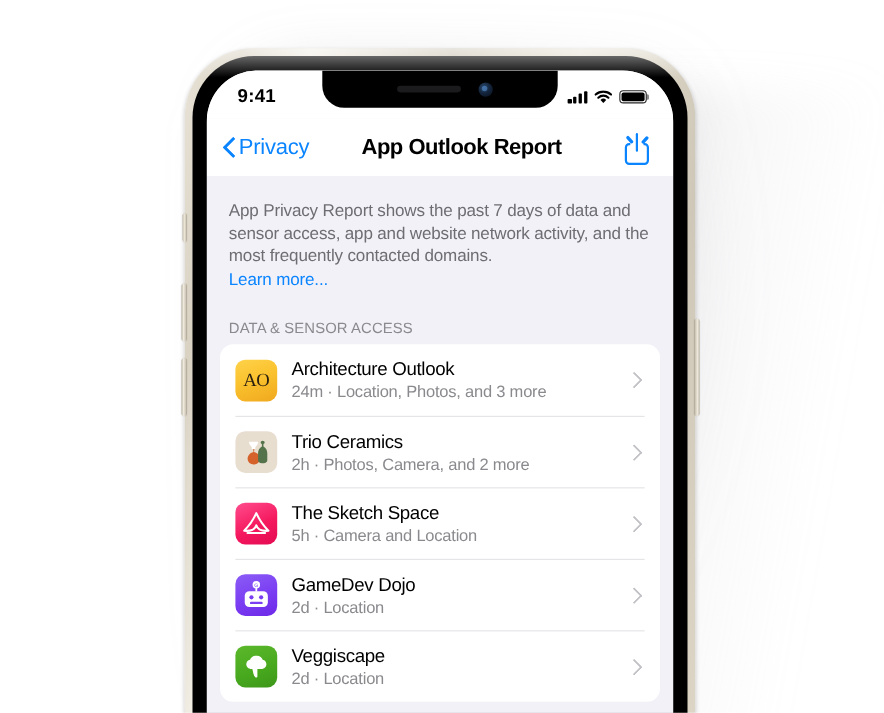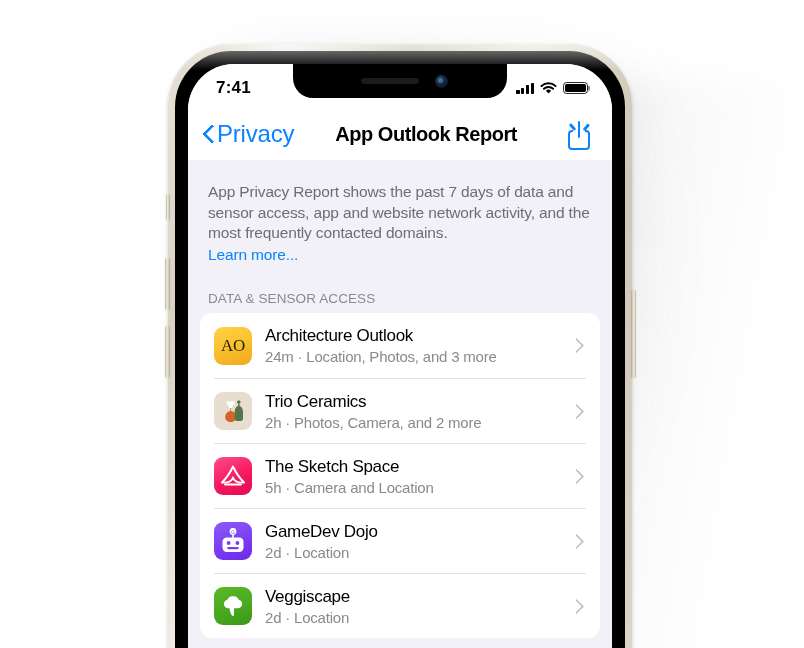--- a/index.html
+++ b/index.html
@@ -157,21 +157,21 @@
   }
   .nav-back .chev::before{
     content:"";
     position:absolute; left:3px; top:4px;
     width:11px; height:11px;
     border-left:3.2px solid #0a84ff;
     border-bottom:3.2px solid #0a84ff;
     transform:rotate(45deg);
     border-radius:1px;
   }
-  .nav-back-label { font-size:24px; color:#0a84ff; letter-spacing:-0.2px; }
+  .nav-back-label { font-size:20px; color:#0a84ff; letter-spacing:-0.2px; }
   .nav-title {
     flex:1 1 auto; text-align:center;
     font-size:20px; font-weight:700; color:#000;
     letter-spacing:-0.45px;
     margin-left:-6px;
   }
   .nav-share {
     flex:0 0 auto; width:30px; height:34px;
     position:relative; cursor:pointer;
   }
@@ -325,21 +325,21 @@
 
     <div class="bezel">
       <div class="screen">
 
         <div class="notch">
           <div class="notch-speaker"></div>
           <div class="notch-cam"></div>
         </div>
 
         <div class="statusbar">
-          <div class="sb-time">7:41</div>
+          <div class="sb-time">9:41</div>
           <div class="sb-right">
             <div class="bars">
               <i></i>
                 <i></i>
                 <i></i>
                 <i></i>
             </div>
             <svg width="17" height="13" viewBox="0 0 17 13">
               <path d="M8.5 11.6 L5.9 8.8 a3.8 3.8 0 0 1 5.2 0 Z" fill="#000"></path>
               <path d="M3.9 6.8 a6.7 6.7 0 0 1 9.2 0" stroke="#000" stroke-width="1.9" fill="none" stroke-linecap="round"></path>

